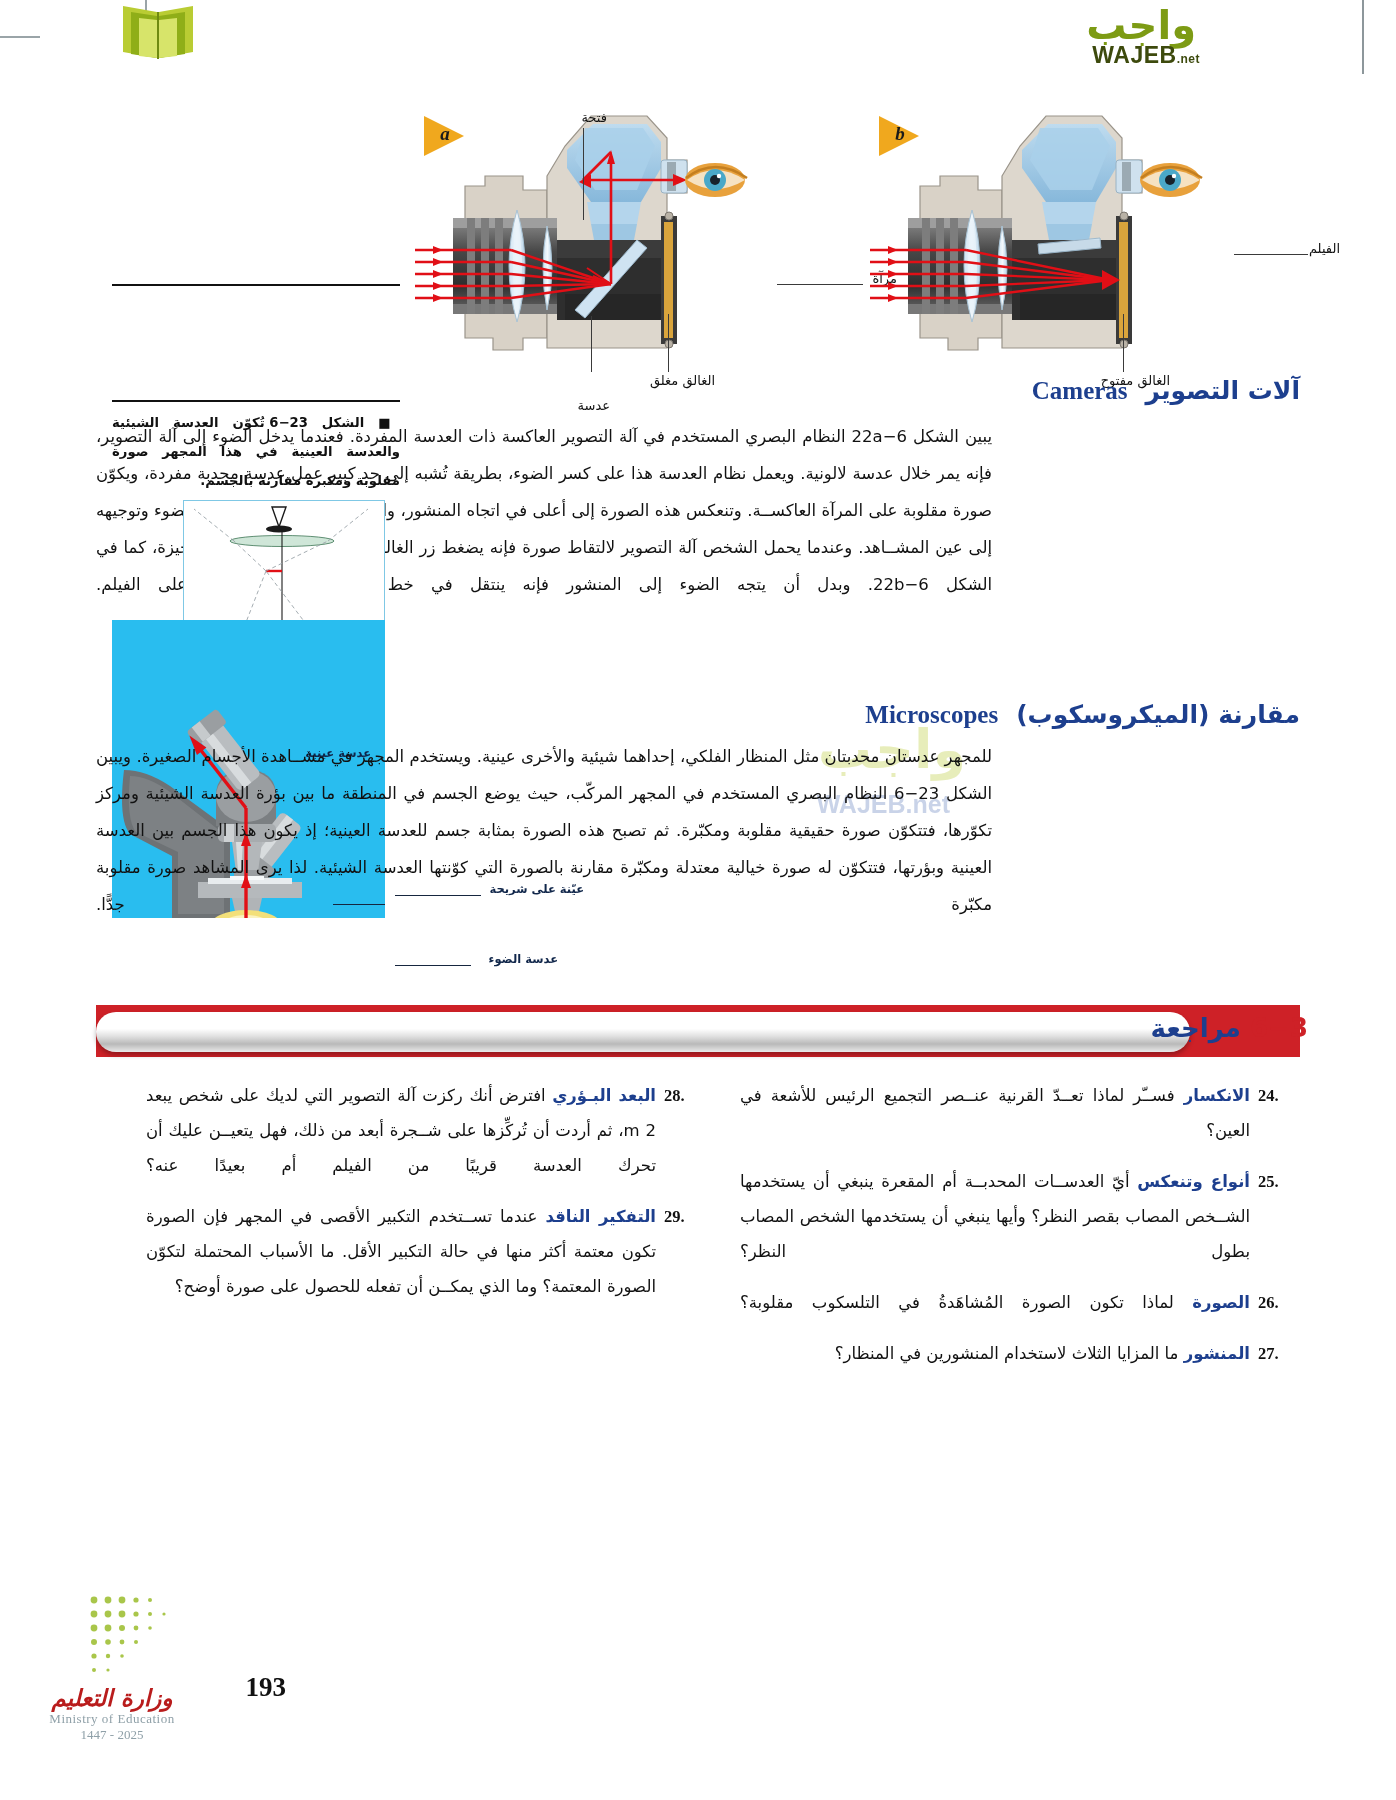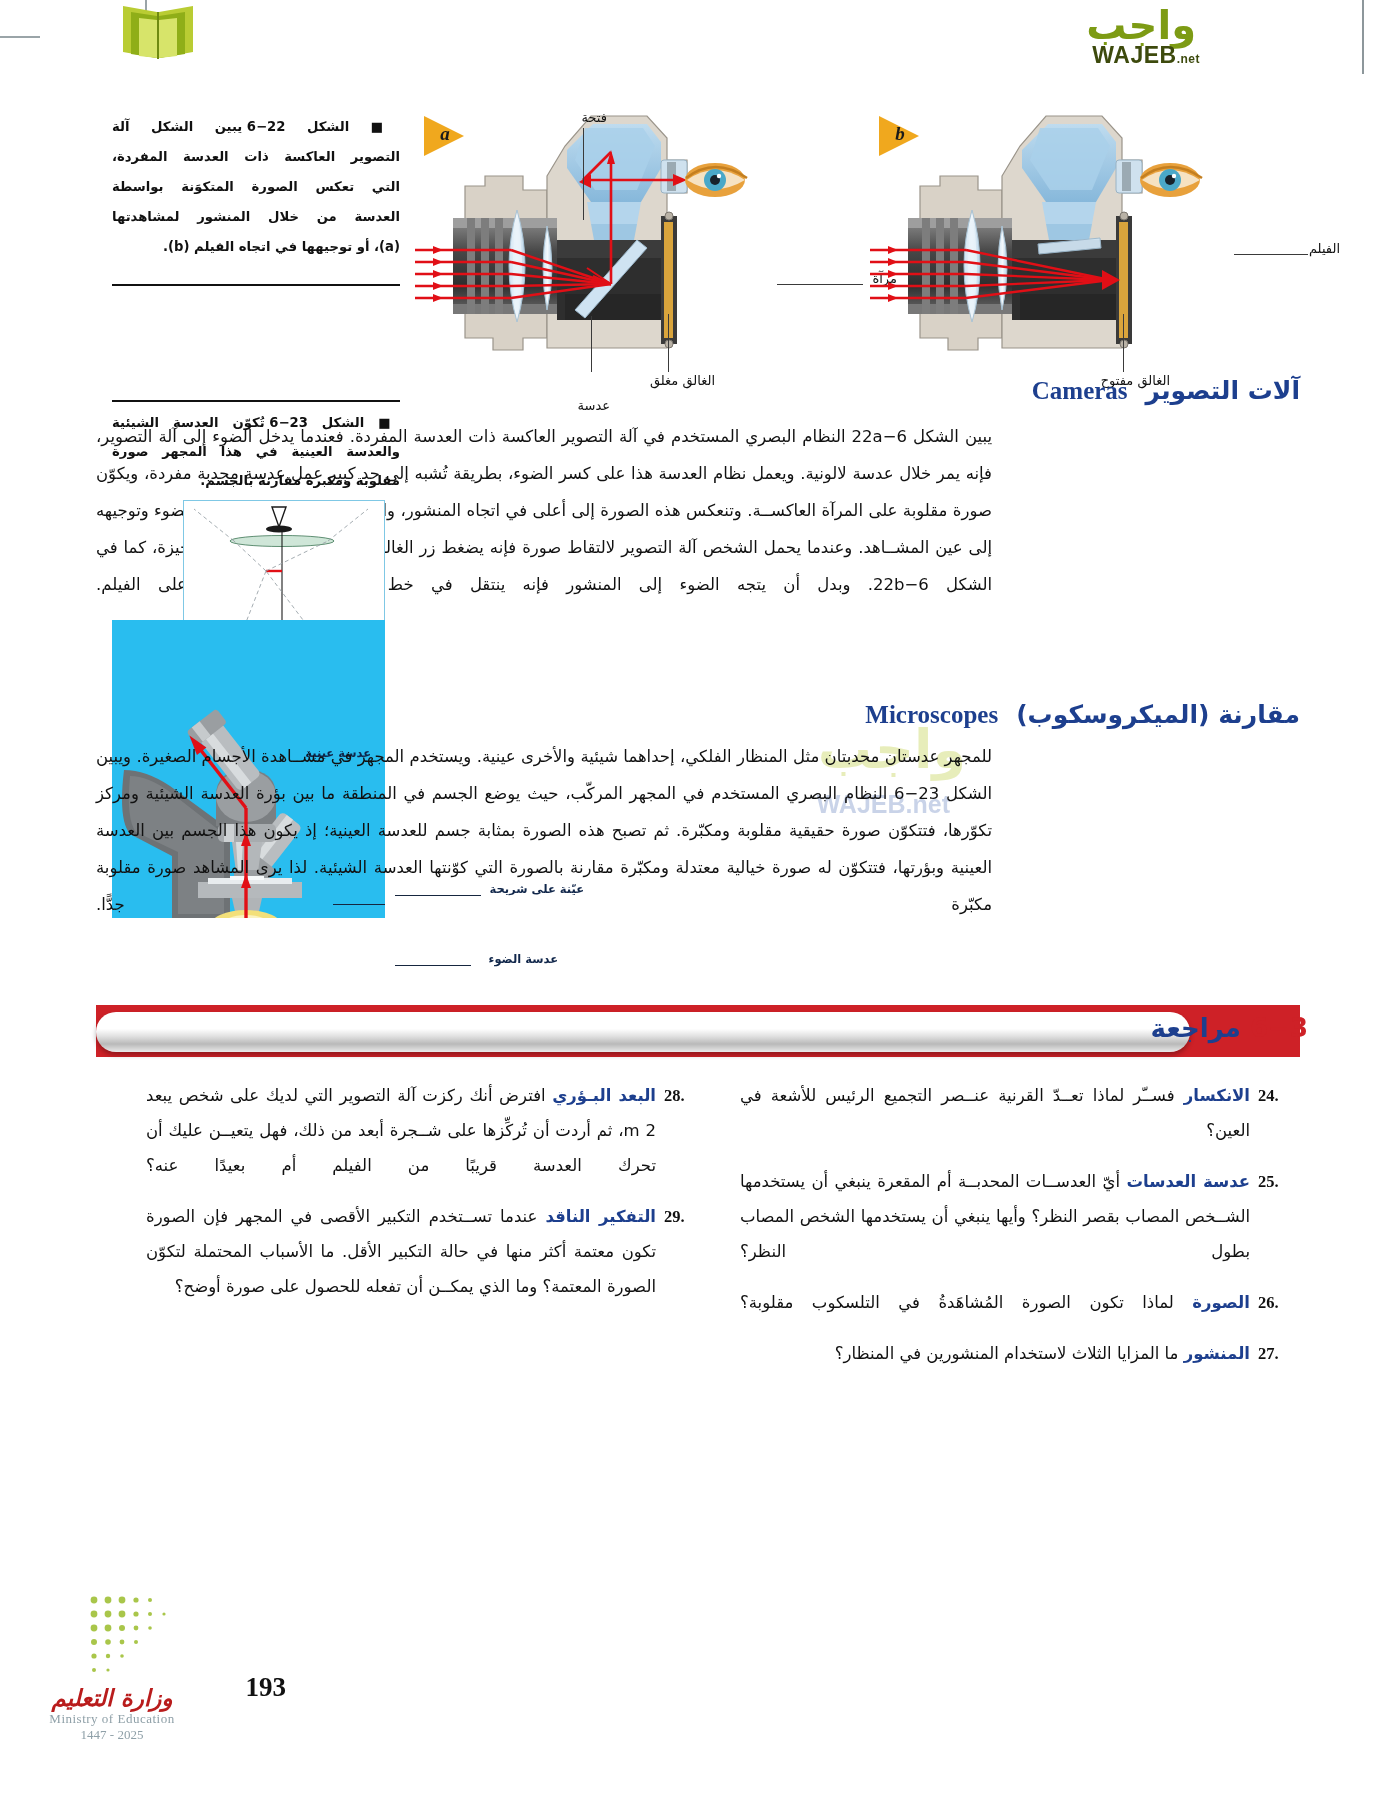--- a/index.html
+++ b/index.html
@@ -187,27 +187,20 @@
   <svg class="book-icon" viewBox="0 0 82 58">
     <path d="M40 8 L40 54 L6 48 L6 2 Z" fill="#b9cc33"></path>
     <path d="M42 8 L42 54 L76 48 L76 2 Z" fill="#b9cc33"></path>
     <path d="M40 12 L40 54 L14 50 L14 8 Z" fill="#8fae18"></path>
     <path d="M42 12 L42 54 L68 50 L68 8 Z" fill="#8fae18"></path>
     <path d="M40 16 L40 54 L22 52 L22 14 Z" fill="#d7e46a"></path>
     <path d="M42 16 L42 54 L60 52 L60 14 Z" fill="#d7e46a"></path>
     <rect x="40" y="8" width="2" height="47" fill="#6f8a10"></rect>
   </svg>
 
-  <div class="cap22">
-    <div class="line">■ الشكل 22−6 يبين الشكل آلة</div>
-    <div class="line">التصوير العاكسة ذات العدسة المفردة،</div>
-    <div class="line">التي تعكس الصورة المتكوَنة بواسطة</div>
-    <div class="line">العدسة من خلال المنشور لمشاهدتها</div>
-    <div class="line last">(a)، أو توجيهها في اتجاه الفيلم (b).</div>
-  </div>
   <div class="cap22-under"></div>
 
   <div class="camfig">
 
     <div class="cam cam-a" style="width:430px;height:300px;">
       <svg class="camsvg" width="430" height="300" viewBox="0 0 430 300">
         <defs>
           <linearGradient id="metalA" x1="0" y1="0" x2="0" y2="1">
             <stop offset="0%" stop-color="#8e8e8e"></stop>
               <stop offset="35%" stop-color="#474747"></stop>
@@ -575,21 +568,21 @@
 
   <div class="qcol qcol-right">
 
     <div class="q">
       <div class="num">24.</div>
       <div class="txt"><span class="kw">الانكسار</span> <span>فســّر لماذا تعــدّ القرنية عنــصر التجميع الرئيس للأشعة في العين؟</span></div>
     </div>
 
     <div class="q">
       <div class="num">25.</div>
-      <div class="txt"><span class="kw">عدسة العدسات</span> <span>أيّ العدســات المحدبــة أم المقعرة ينبغي أن يستخدمها الشــخص المصاب بقصر النظر؟ وأيها ينبغي أن يستخدمها الشخص المصاب بطول النظر؟</span></div>
+      <div class="txt"><span class="kw">أنواع وتنعكس</span> <span>أيّ العدســات المحدبــة أم المقعرة ينبغي أن يستخدمها الشــخص المصاب بقصر النظر؟ وأيها ينبغي أن يستخدمها الشخص المصاب بطول النظر؟</span></div>
     </div>
 
     <div class="q">
       <div class="num">26.</div>
       <div class="txt"><span class="kw">الصورة</span> <span>لماذا تكون الصورة المُشاهَدةُ في التلسكوب مقلوبة؟</span></div>
     </div>
 
     <div class="q">
       <div class="num">27.</div>
       <div class="txt last"><span class="kw">المنشور</span> <span>ما المزايا الثلاث لاستخدام المنشورين في المنظار؟</span></div>

